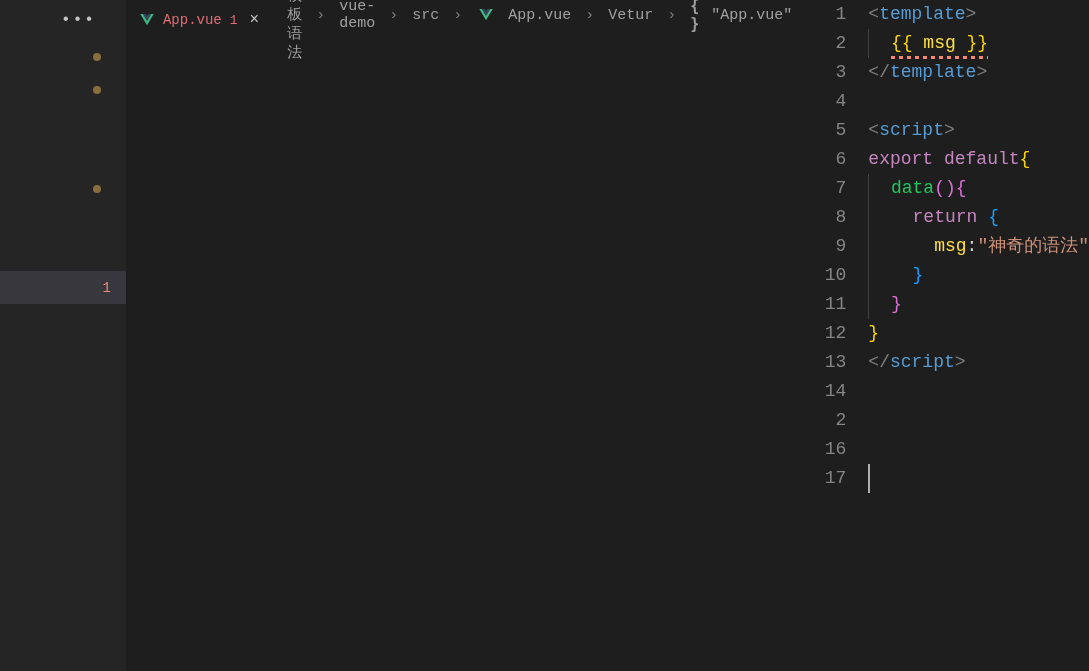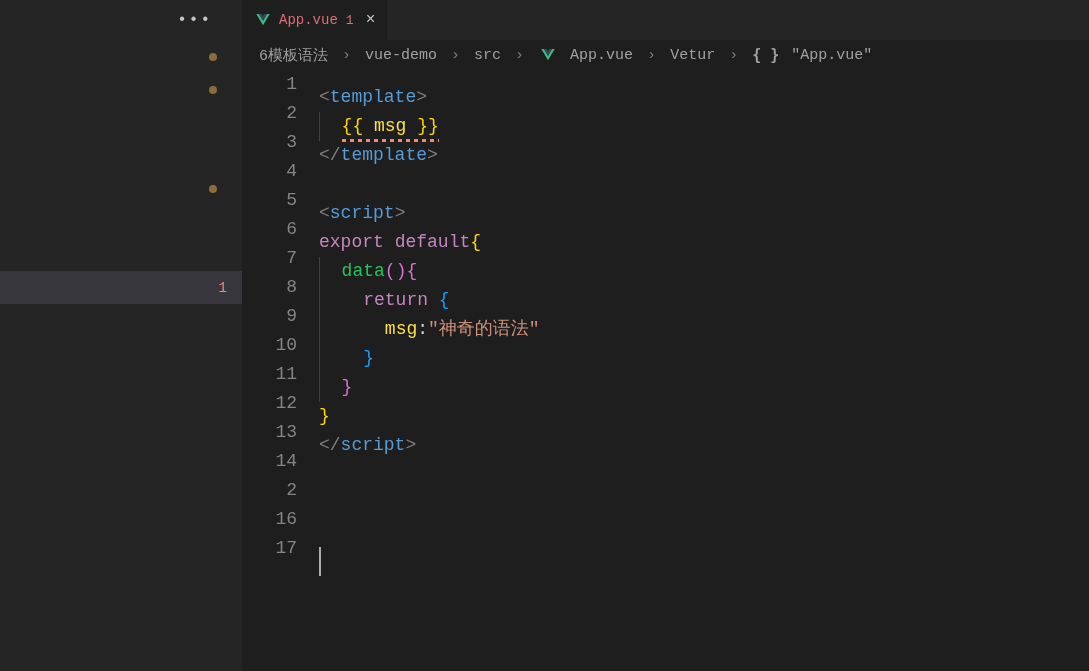--- a/index.html
+++ b/index.html
@@ -56,21 +56,21 @@
       position: absolute;
       right: 15px;
       color: #f48771;
       font-size: 14px;
     }
     .sidebar-spacer-sm { height: 33px; }
     .sidebar-spacer-md { height: 66px; }
     .main {
       flex: 1;
       display: flex;
-      flex-direction: column;
+      flex-direction: row;
       background: #1e1e1e;
     }
     .tabs {
       height: 40px;
       display: flex;
       background: #252526;
     }
     .tab {
       display: flex;
       align-items: center;
@@ -123,21 +123,20 @@
     .gutter {
       width: 76px;
       text-align: right;
       color: #858585;
       padding-right: 22px;
       user-select: none;
     }
     .code {
       flex: 1;
       white-space: pre;
-      margin-top: 13px;
     }
     .code-line {
       height: 29px;
     }
     .gutter-line {
       height: 29px;
     }
     
     .c-tag { color: #569cd6; }
     .c-bracket { color: #808080; }

